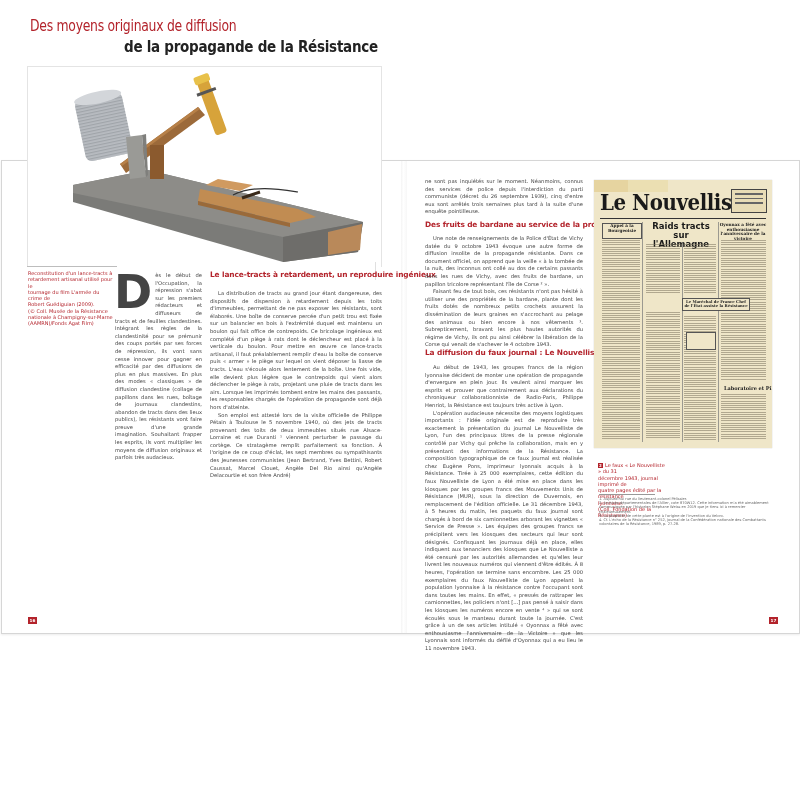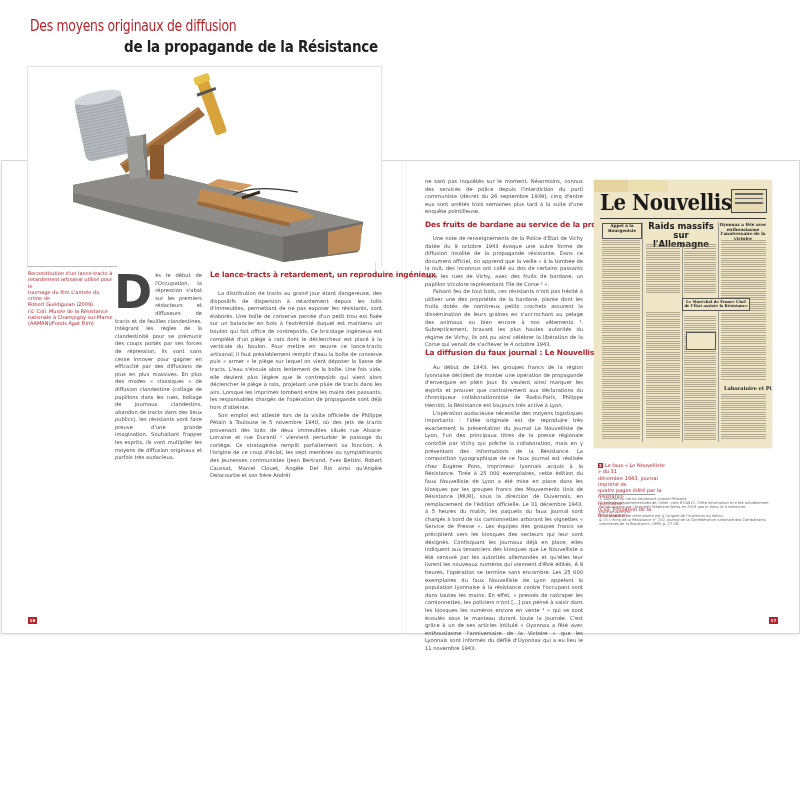--- a/index.html
+++ b/index.html
@@ -160,21 +160,21 @@
   <div class="np-tape"></div>
   <div class="np-tape2"></div>
   <div class="np-title">Le Nouvelliste</div>
   <div class="np-box">
       <i></i>
       <i></i>
       <i></i>
     </div>
   <div class="np-rule" style="top:38px;"></div>
   <div class="np-head3">Appel à la Bourgeoisie</div>
-  <div class="np-head1">Raids massifs sur l'Allemagne</div>
+  <div class="np-head1">Raids tracts sur l'Allemagne</div>
   <div class="np-head2">Oyonnax a fêté avec enthousiasme l'anniversaire de la victoire</div>
 
   <div class="np-vline" style="left:48px; top:42px; height:220px;"></div>
   <div class="np-vline" style="left:88px; top:62px; height:200px;"></div>
   <div class="np-vline" style="left:124px; top:42px; height:220px;"></div>
 
   <div class="np-text" style="left:8px; top:60px; width:38px; height:200px;"></div>
   <div class="np-text" style="left:52px; top:64px; width:34px; height:50px;"></div>
   <div class="np-text" style="left:90px; top:64px; width:32px; height:50px;"></div>
   <div class="np-text" style="left:127px; top:60px; width:45px; height:140px;"></div>

